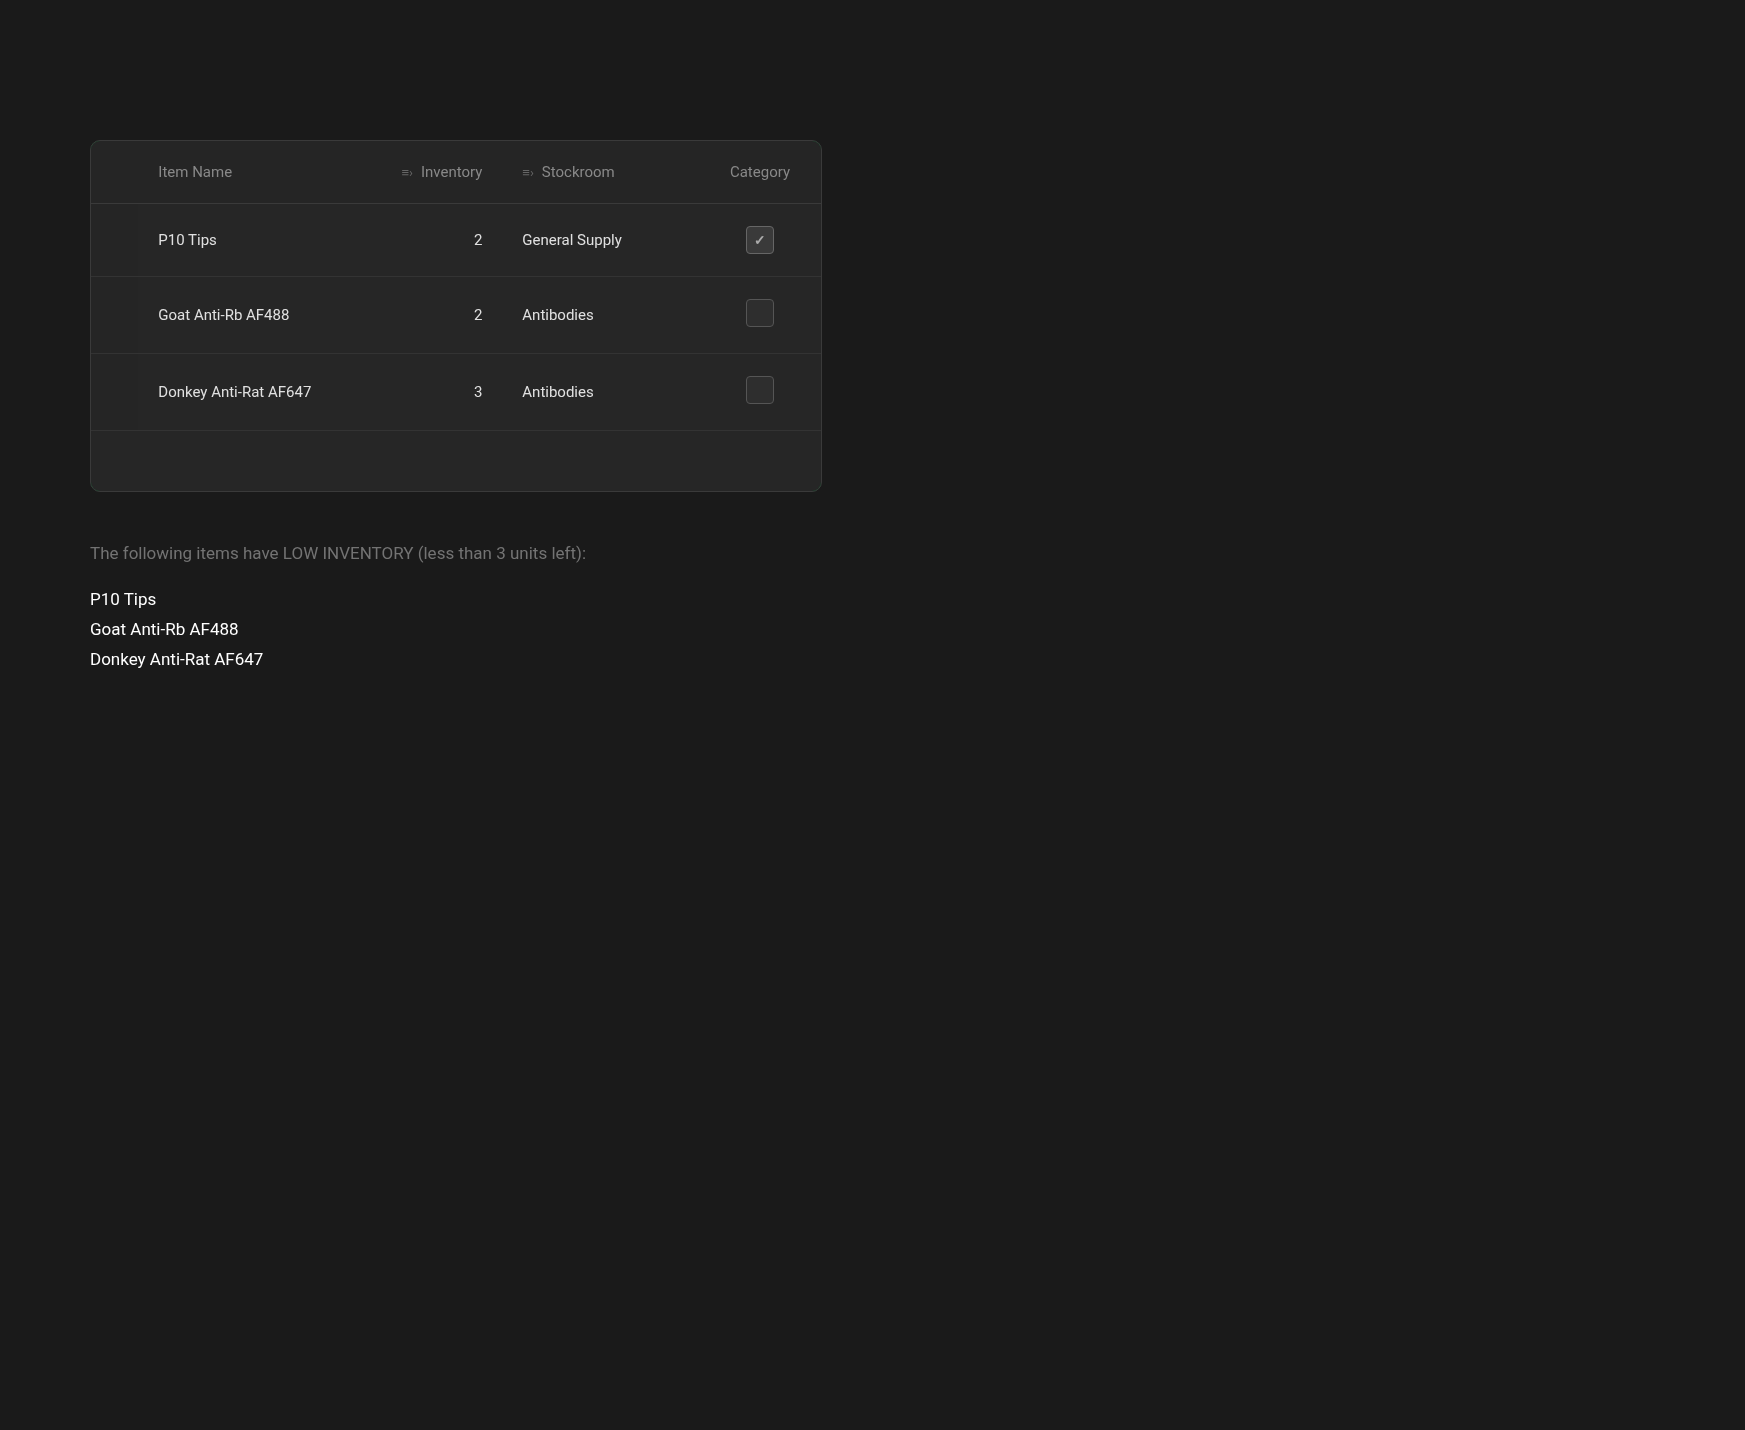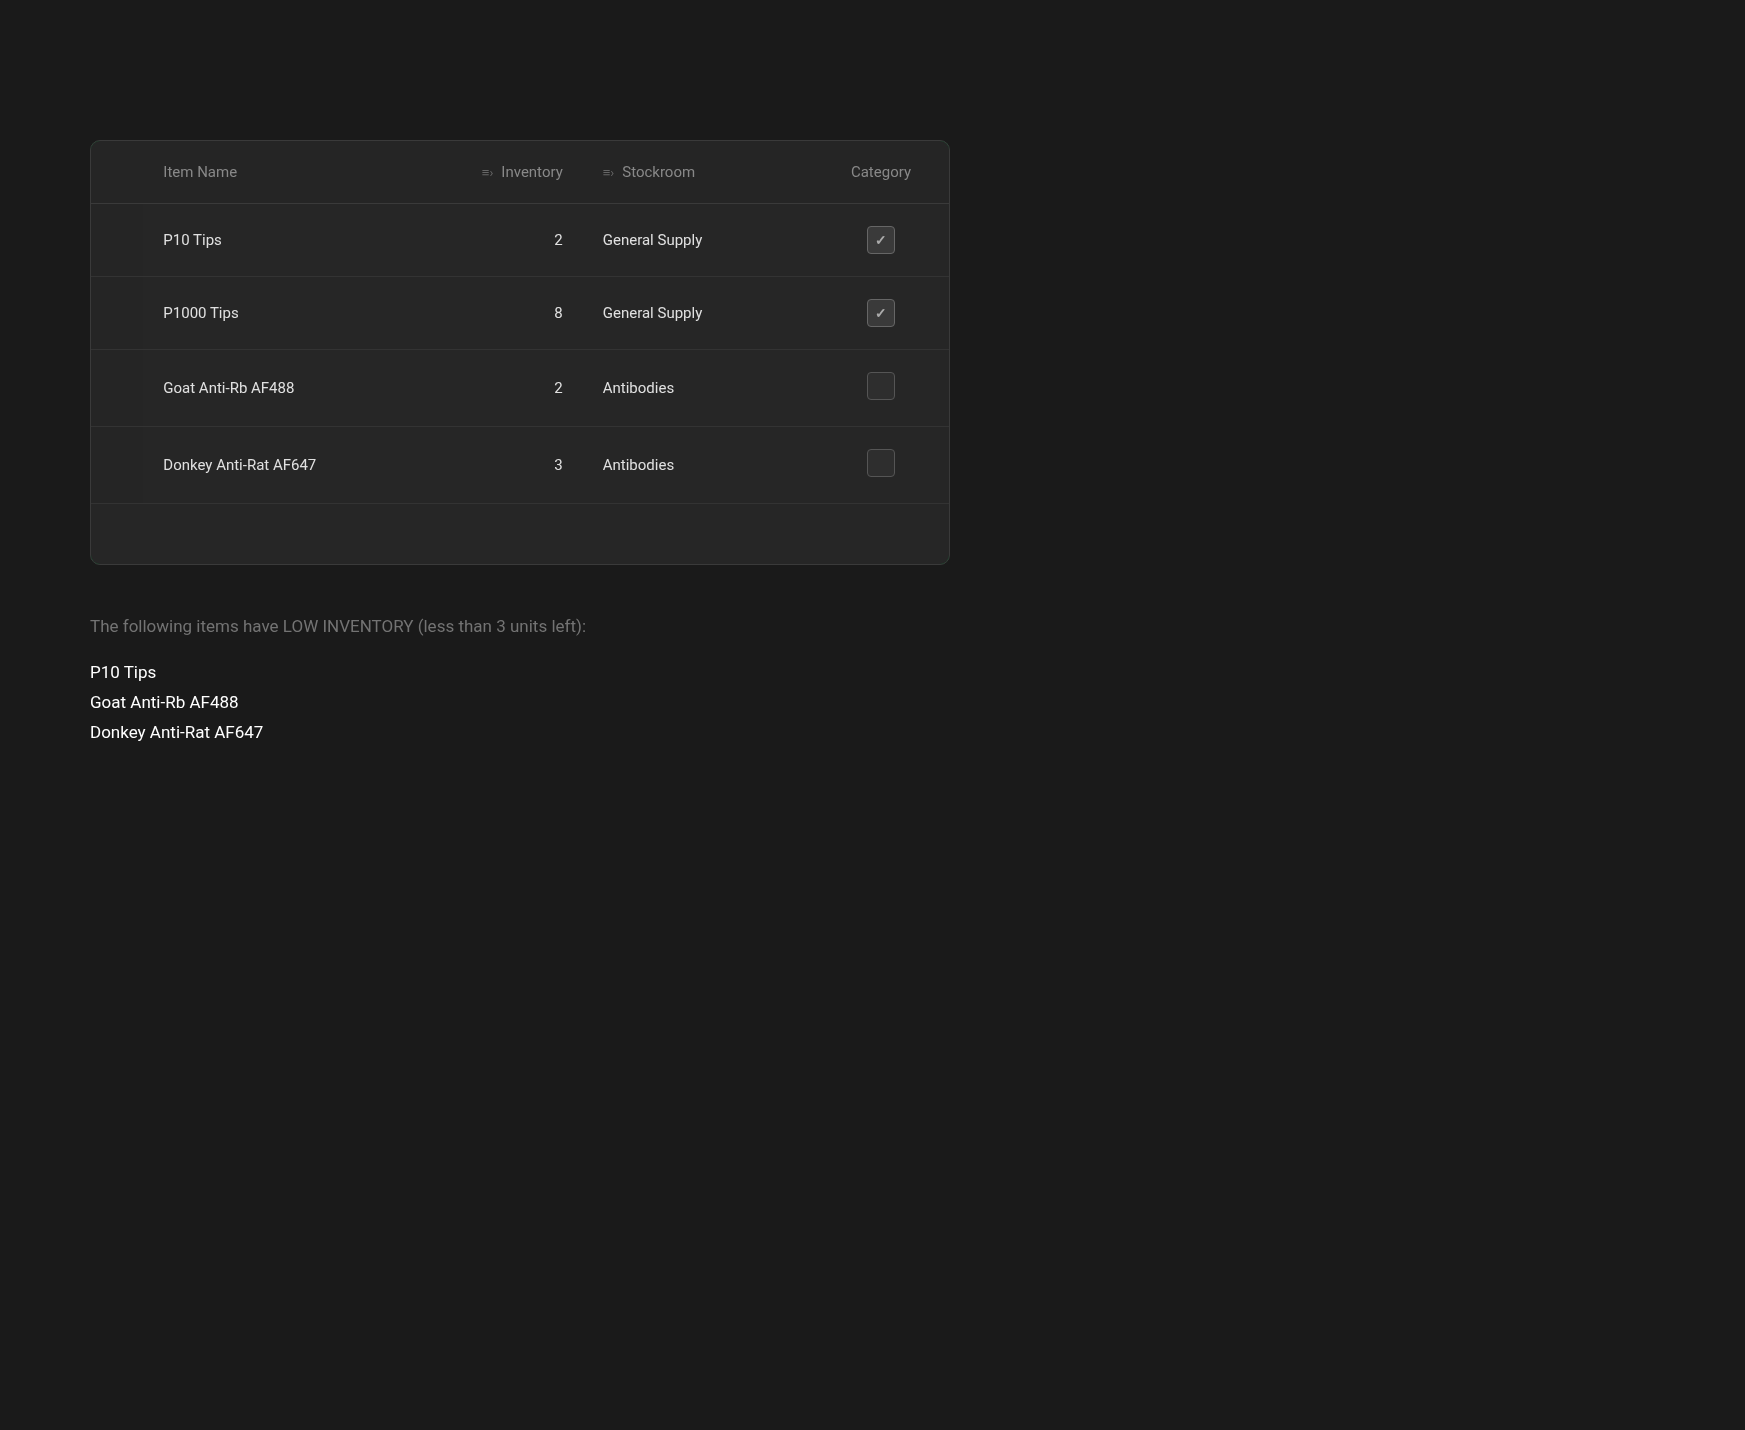--- a/index.html
+++ b/index.html
@@ -18,21 +18,21 @@
       flex-direction: column;
       align-items: flex-start;
       padding: 140px 80px 80px 80px;
     }
 
     .table-container {
       background-color: #14532d;
       border-radius: 10px;
       border: 1px solid #3a3a3a;
       overflow: hidden;
-      width: 860px;
+      width: 732px;
       margin-left: 10px;
     }
 
     table {
       width: 100%;
       border-collapse: collapse;
     }
 
     thead tr {
       border-bottom: 1px solid #3a3a3a;
@@ -192,27 +192,20 @@
 
     <tr>
           <td class="col-select"></td>
           <td>P10 Tips</td>
           <td class="col-inventory">2</td>
           <td>General Supply</td>
           <td class="col-stockroom"><div class="checkbox checked"></div></td>
         </tr>
         <tr>
           <td class="col-select"></td>
-          <td>P1000 Tips</td>
-          <td class="col-inventory">8</td>
-          <td>General Supply</td>
-          <td class="col-stockroom"><div class="checkbox checked"></div></td>
-        </tr>
-        <tr>
-          <td class="col-select"></td>
           <td>Goat Anti-Rb AF488</td>
           <td class="col-inventory">2</td>
           <td>Antibodies</td>
           <td class="col-stockroom"><div class="checkbox"></div></td>
         </tr>
         <tr>
           <td class="col-select"></td>
           <td>Donkey Anti-Rat AF647</td>
           <td class="col-inventory">3</td>
           <td>Antibodies</td>

